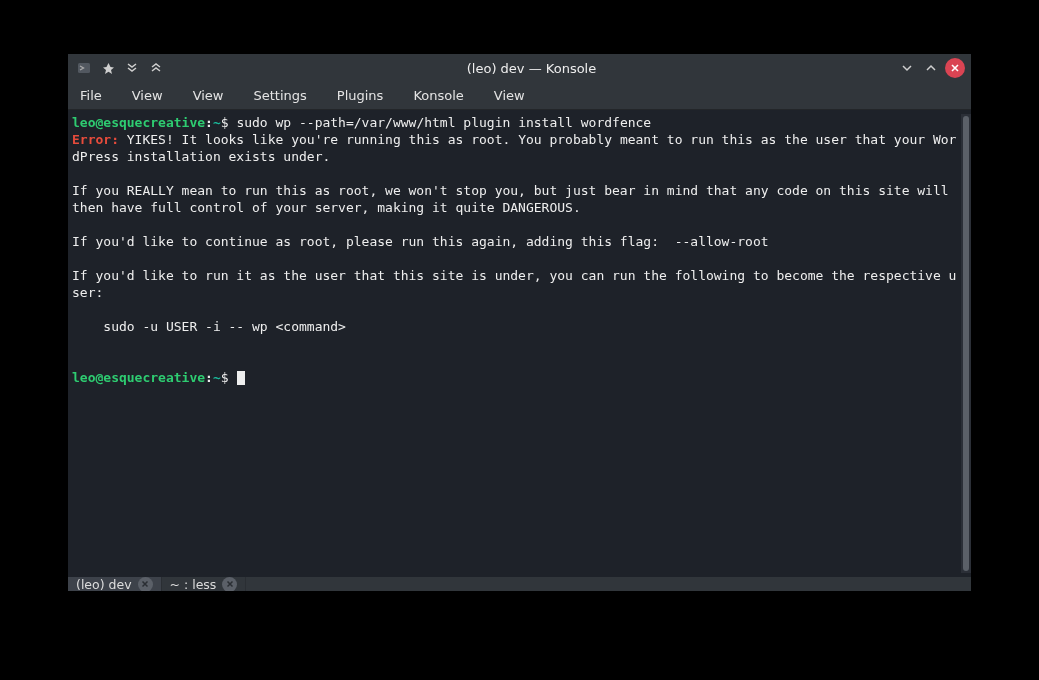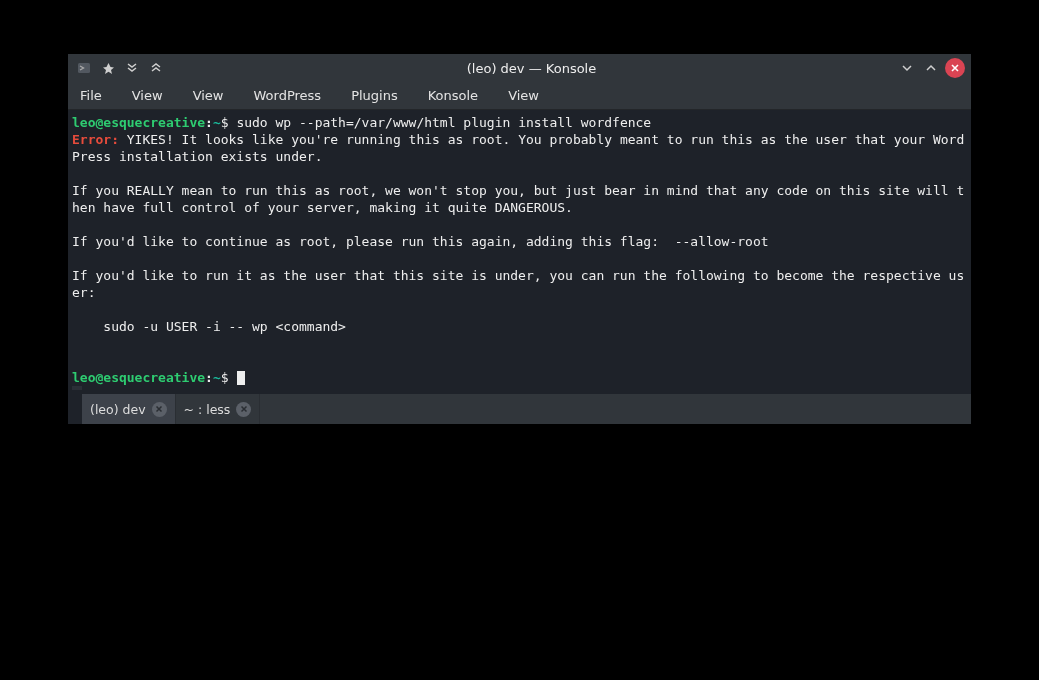--- a/index.html
+++ b/index.html
@@ -57,21 +57,20 @@
     color: #e4e4e4;
     border-bottom: 1px solid #232629;
   }
   .menu-item { padding: 2px 6px; cursor: default; }
 
   .terminal {
     background: #1e2229;
     padding: 4px 0 4px 4px;
     position: relative;
     display: flex;
-    flex-direction: column;
   }
   .term-content {
     flex: 1;
     font-family: "DejaVu Sans Mono", "Liberation Mono", monospace;
     font-size: 13px;
     line-height: 17px;
     white-space: pre-wrap;
     word-break: break-all;
     color: #eee;
     height: 459px;
@@ -101,23 +100,22 @@
     width: 8px; height: 14px;
     background: #eee;
     vertical-align: text-bottom;
     margin-left: 1px;
   }
 
   .tabs {
     background: #31363b;
     display: flex;
     align-items: stretch;
-    height: 30px;
+    height: 14px;
     font-size: 12.5px;
-    margin-left: 14px;
   }
   .tab {
     display: flex;
     align-items: center;
     padding: 0 8px;
     gap: 6px;
     color: #ddd;
     border-right: 1px solid #2a2e33;
   }
   .tab.active { background: #3d424a; }
@@ -177,21 +175,21 @@
             <path d="M2 2 L8 8 M8 2 L2 8" stroke="#fff" stroke-width="1.6"></path>
           </svg>
       </span>
     </div>
   </div>
 
   <div class="menubar">
     <span class="menu-item">File</span>
     <span class="menu-item">View</span>
     <span class="menu-item">View</span>
-    <span class="menu-item">WordPress</span>
+    <span class="menu-item">Settings</span>
     <span class="menu-item">Plugins</span>
     <span class="menu-item">Konsole</span>
     <span class="menu-item">View</span>
   </div>
 
   <div class="terminal">
     <div class="term-content"><span class="user">leo@esquecreative</span><span class="colon">:</span><span class="path">~</span><span class="dollar">$ </span><span class="command">sudo wp --path=/var/www/html plugin install wordfence</span>
 <span class="error">Error:</span><span> YIKES! It looks like you're running this as root. You probably meant to run this as the user that your WordPress installation exists under.</span>
 <span> </span>
 <span>If you REALLY mean to run this as root, we won't stop you, but just bear in mind that any code on this site will then have full control of your server, making it quite DANGEROUS.</span>

